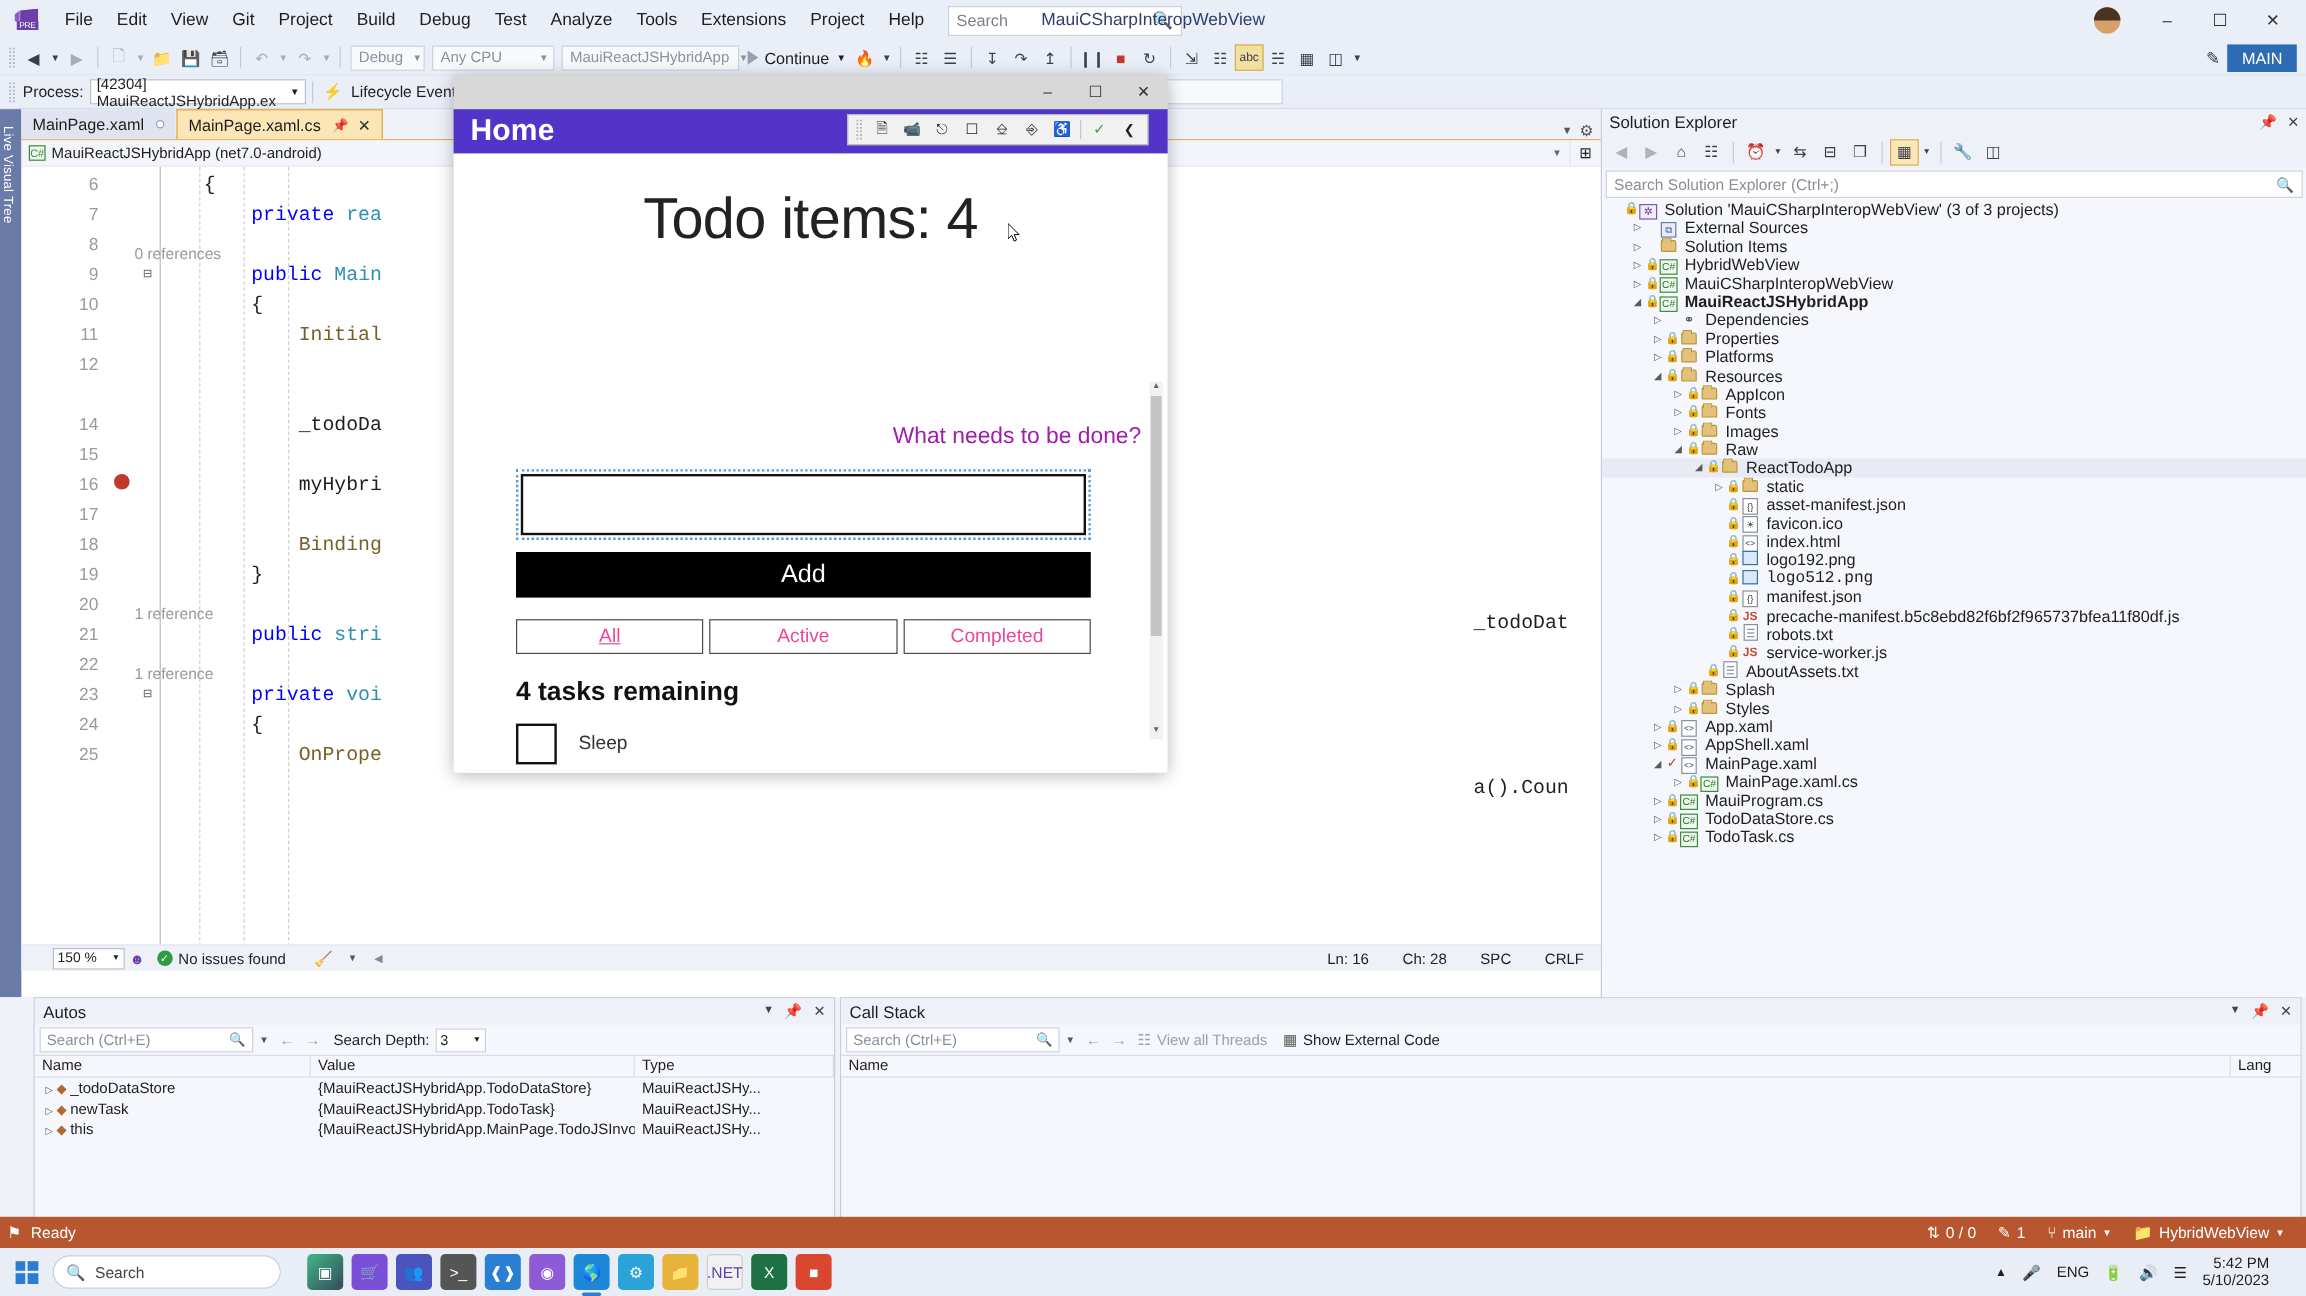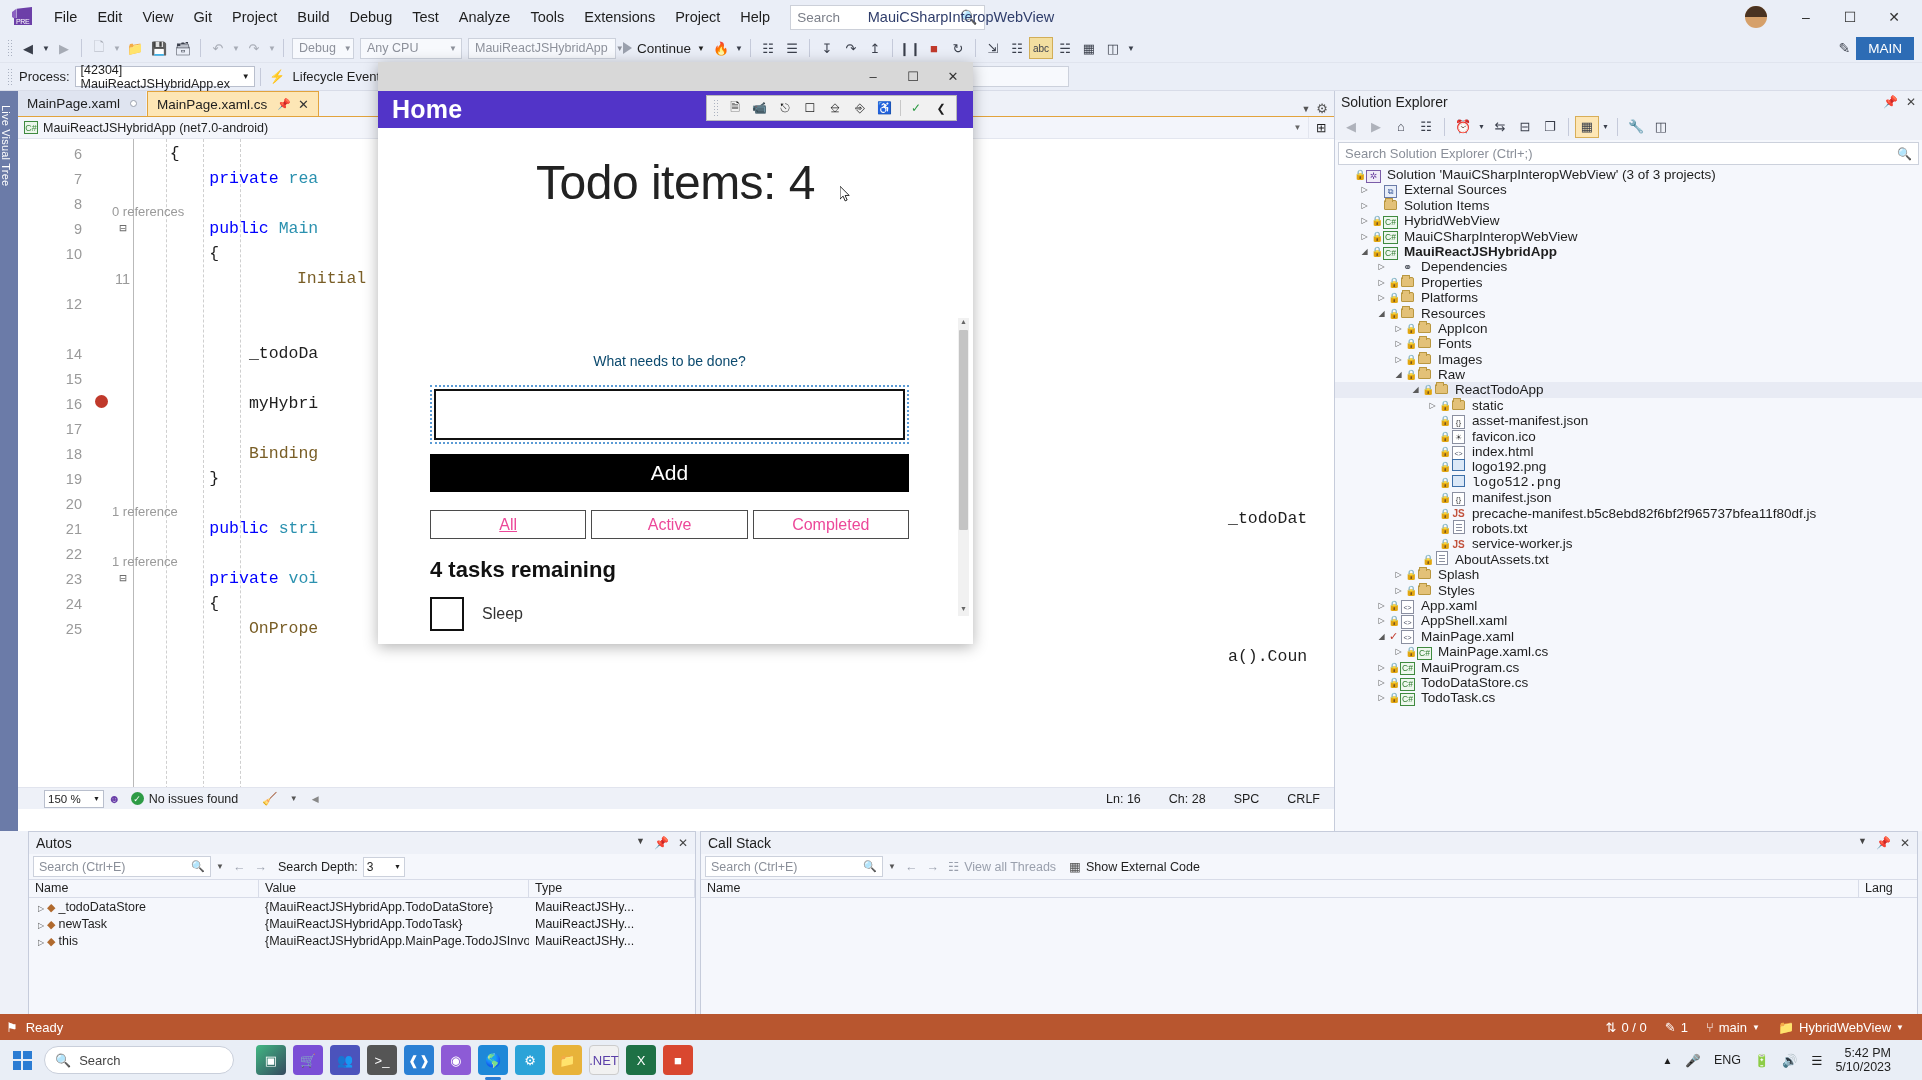--- a/index.html
+++ b/index.html
@@ -182,21 +182,21 @@
   .maui-title .b { width:40px; height:28px; display:flex; align-items:center; justify-content:center; font-size:13px; color:#333; }
   .maui-header { height:37px; background:#5234c8; display:flex; align-items:center; padding:0 14px; position:relative; }
   .maui-header .h { color:#fff; font-size:25px; font-weight:bold; letter-spacing:.2px; }
   .xaml-toolbar { position:absolute; right:16px; top:4px; height:26px; background:#f1f1f1; border:1px solid #b9b9b9;
       display:flex; align-items:center; padding:0 3px; gap:1px; }
   .xt-btn { width:24px; height:22px; display:flex; align-items:center; justify-content:center; font-size:12px; color:#1e1e1e; }
   .xt-sep { width:1px; height:16px; background:#c8c8c8; margin:0 2px; }
   .maui-body { position:absolute; left:0; right:0; top:66px; bottom:0; background:#fff; overflow:hidden; }
   .todo-count { text-align:center; font-size:48px; color:#222; padding:27px 0 0 0; font-weight:400; letter-spacing:-.5px; }
   .todo-card { position:absolute; left:10px; right:22px; top:203px; bottom:0; background:#fff; }
-  .todo-prompt { text-align:center; font-size:14px; color:#0c4a6e; padding:22px 0 16px 0; }
+  .todo-prompt { text-align:right; font-size:19px; color:#a21caf; padding:22px 0 16px 0; }
   .todo-input-wrap { margin:0 42px; border:2px dotted #5b9bd5; padding:2px; }
   .todo-input { height:51px; border:2px solid #111; background:#fff; width:100%; }
   .todo-add { margin:10px 42px 0 42px; height:38px; background:#000; color:#fff; font-size:21px;
       display:flex; align-items:center; justify-content:center; }
   .filters { display:flex; gap:5px; margin:18px 42px 0 42px; }
   .filter { flex:1; height:29px; border:1px solid #4b4b4b; background:#fff; display:flex; align-items:center;
       justify-content:center; font-size:16px; color:#ec4899; }
   .filter.active span { text-decoration:underline; }
   .remaining { margin:18px 0 0 42px; font-size:22px; font-weight:bold; color:#111; }
   .todo-row { display:flex; align-items:center; margin:14px 0 0 42px; gap:18px; }
@@ -393,21 +393,21 @@
             <span class="glyph"></span>
             <span class="fold">⊟</span>
             <span class="ctext">&nbsp;&nbsp;&nbsp;&nbsp;&nbsp;&nbsp;&nbsp;<span class="kw">public</span> <span class="ty">Main</span></span>
           </div>
           <div class="code-line" style="top: 102px;">
             <span class="ln">10</span>
             <span class="glyph"></span>
             <span class="fold"></span>
             <span class="ctext">&nbsp;&nbsp;&nbsp;&nbsp;&nbsp;&nbsp;&nbsp;{</span>
           </div>
-          <div class="code-line" style="top: 127px; margin-left: 48px;">
+          <div class="code-line" style="top: 127px;">
             <span class="ln">11</span>
             <span class="glyph"></span>
             <span class="fold"></span>
             <span class="ctext">&nbsp;&nbsp;&nbsp;&nbsp;&nbsp;&nbsp;&nbsp;&nbsp;&nbsp;&nbsp;&nbsp;<span class="mth">Initial</span></span>
           </div>
           <div class="code-line" style="top: 152px;">
             <span class="ln">12</span>
             <span class="glyph"></span>
             <span class="fold"></span>
             <span class="ctext"></span>

